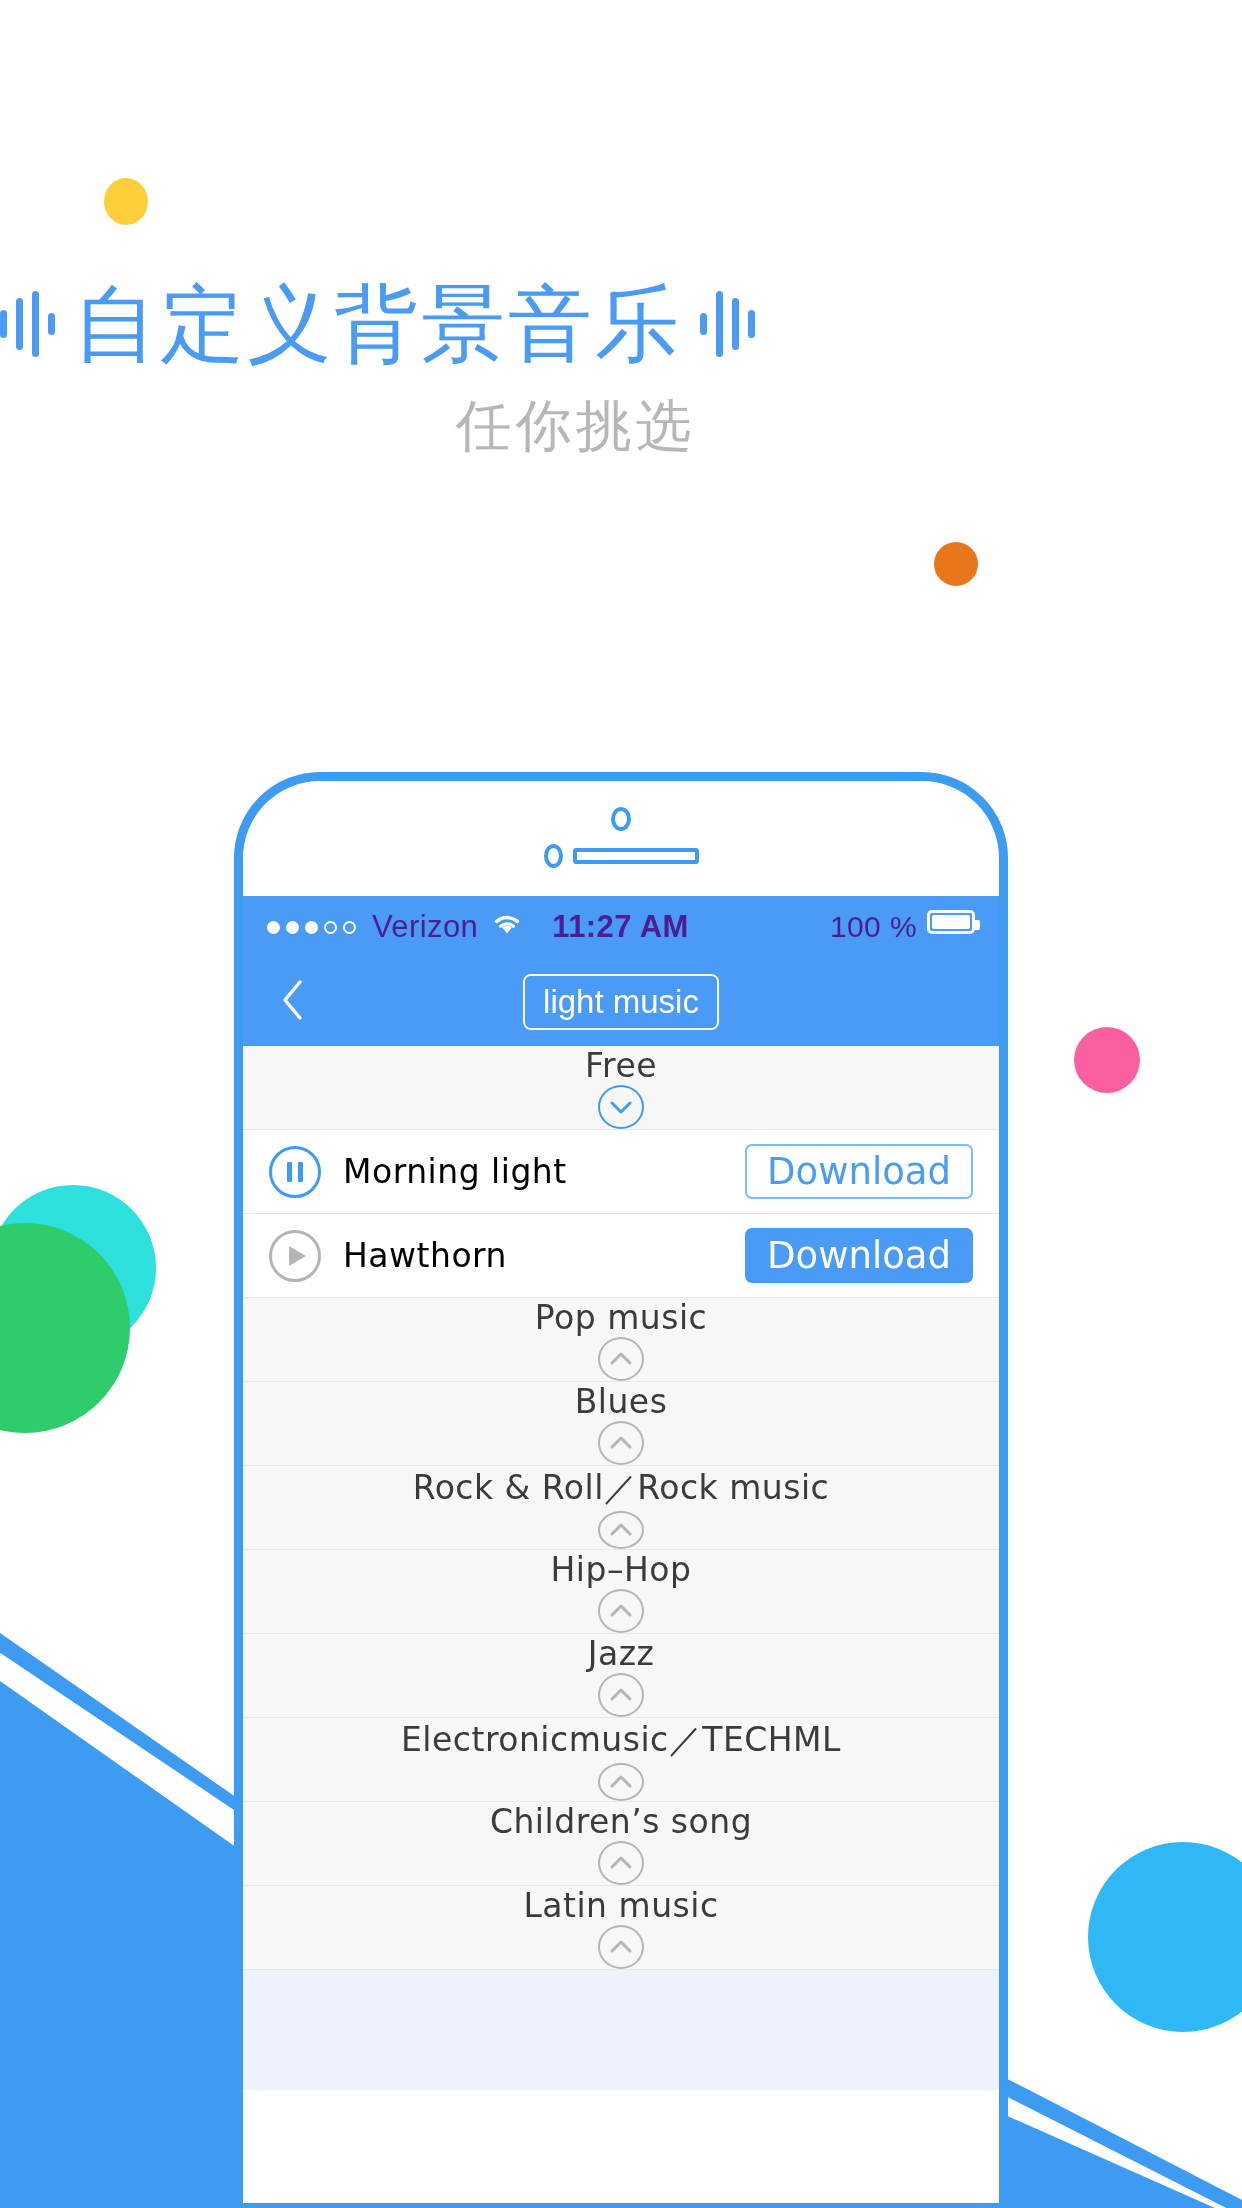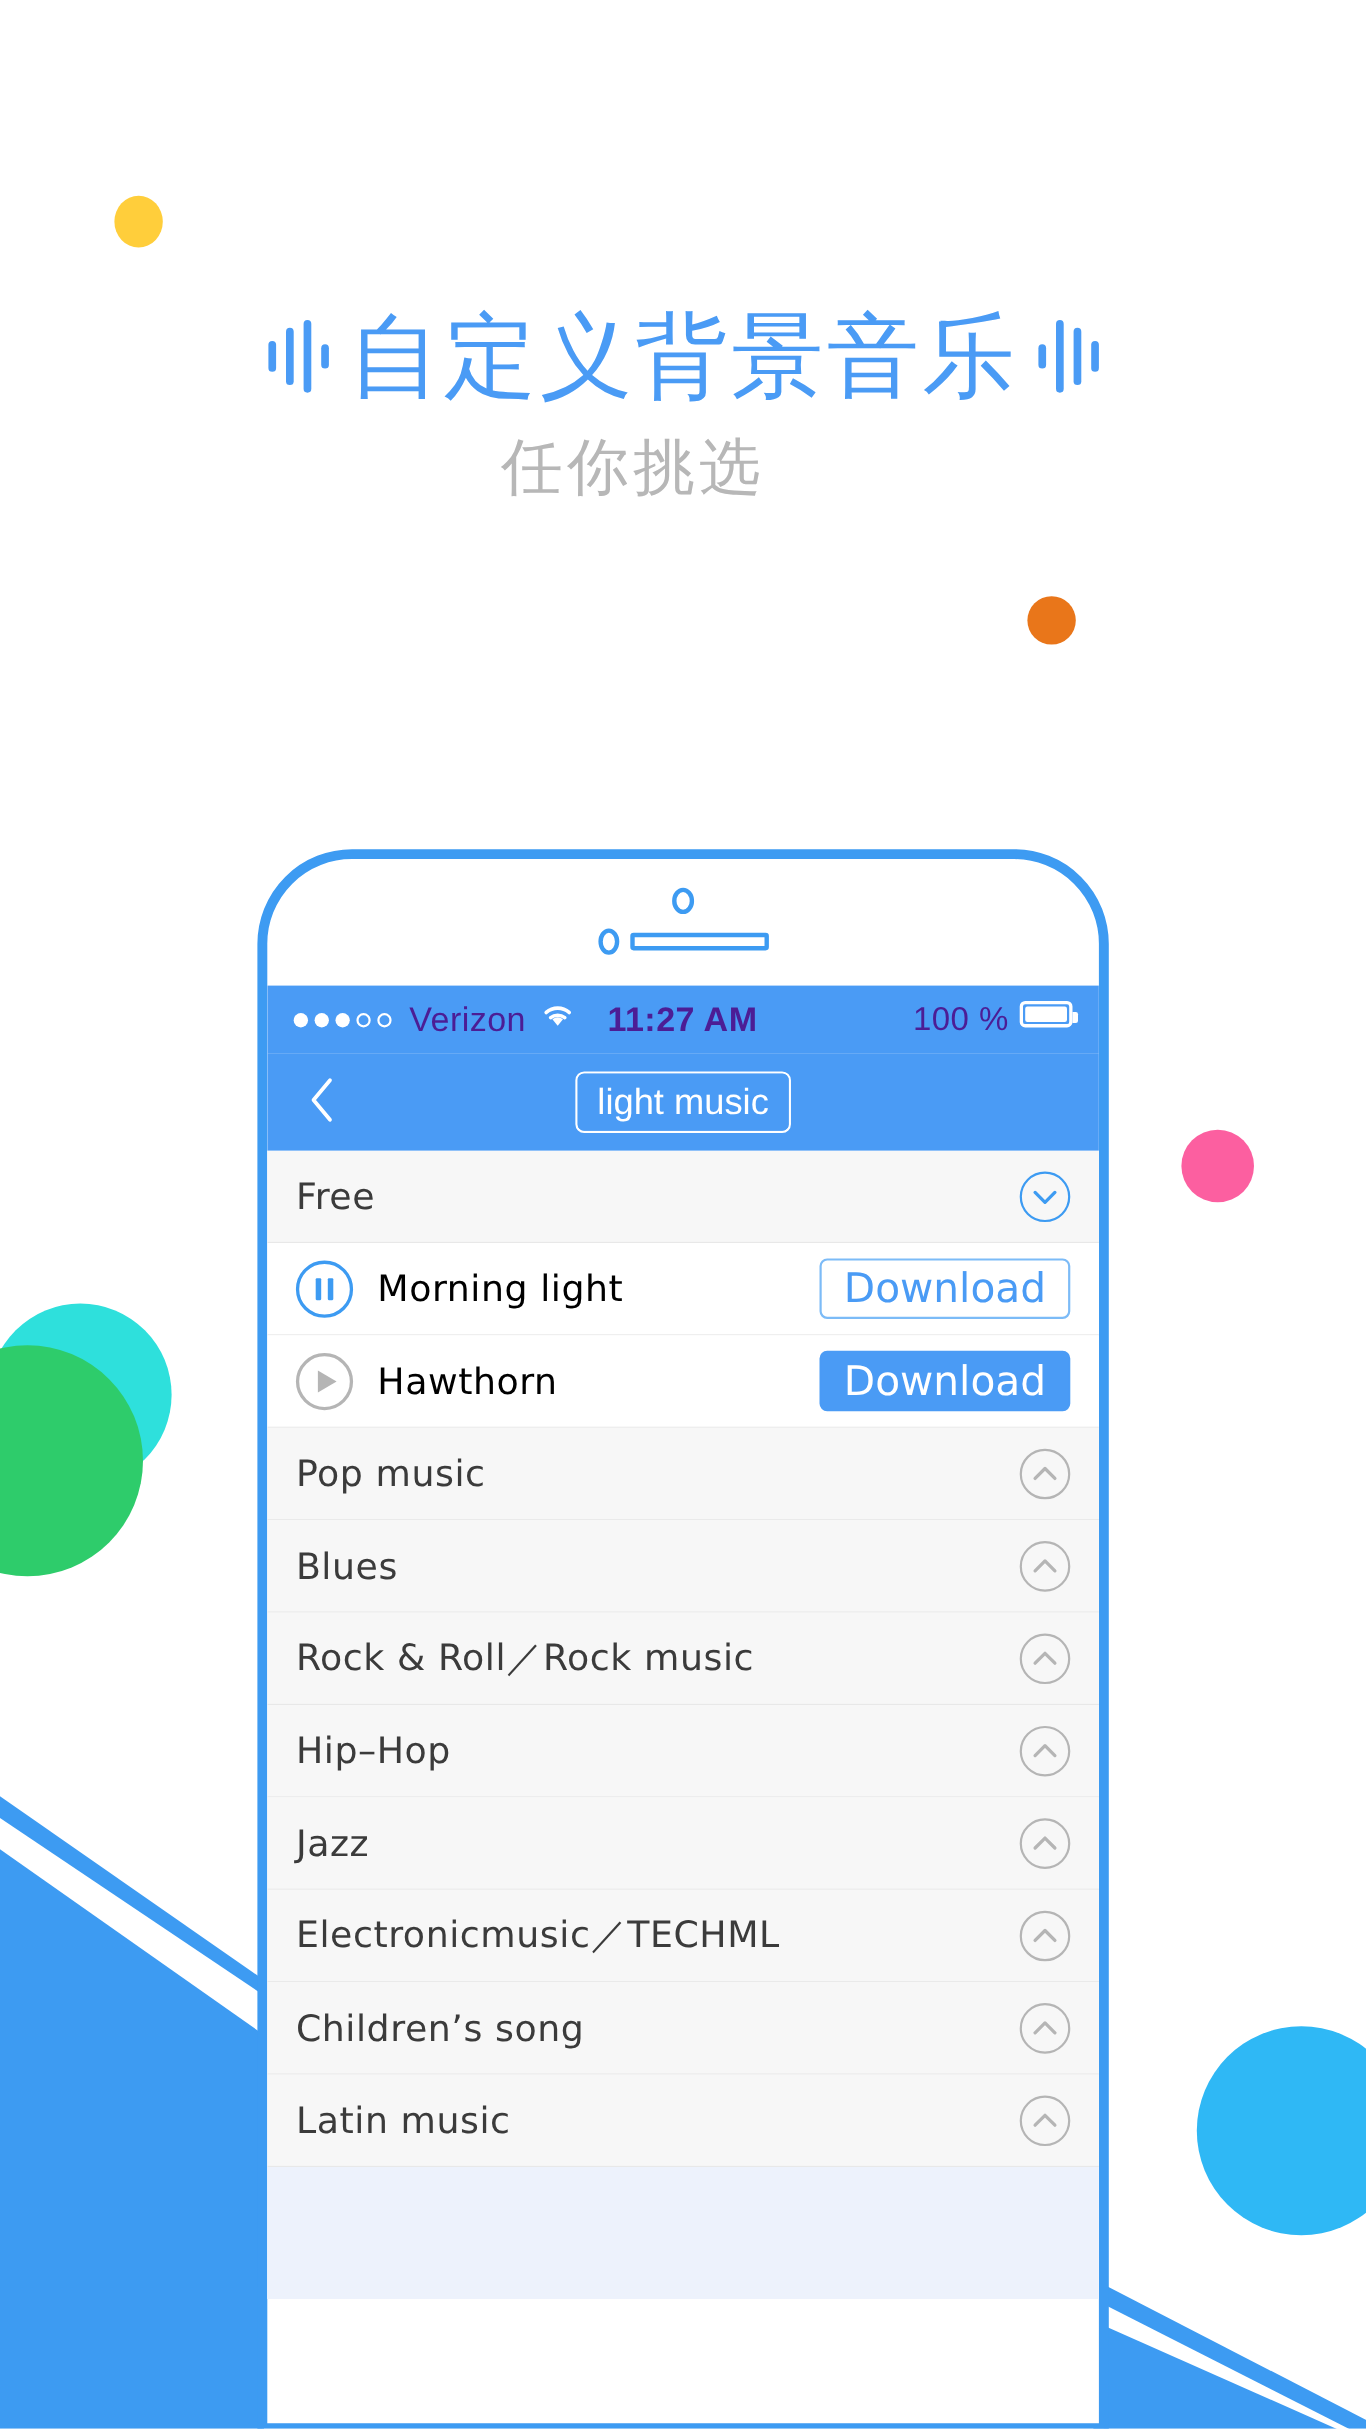--- a/index.html
+++ b/index.html
@@ -22,21 +22,21 @@
 
   
   #shape-bl { left: -10px; top: 1600px; width: 260px; height: 620px; }
   #shape-br { right: 0px; top: 1700px; width: 270px; height: 520px; }
   .deco svg { display: block; width: 100%; height: 100%; overflow: visible; }
 
   
   #hero { position: absolute; left: 0; top: 0; width: 1242px; text-align: center; }
   #hero-title {
     position: absolute; left: 0; top: 282px; width: 1242px;
-    display: flex; align-items: center; justify-content: center; gap: 18px;
+    display: flex; align-items: center; gap: 18px;
     color: #4A9BF5;
     font-size: 84px;
     letter-spacing: 3px;
     line-height: 1;
     white-space: nowrap;
     font-family: "DejaVu Sans", "Liberation Sans", sans-serif;
   }
   .wave { display: inline-flex; align-items: center; gap: 9px; height: 70px; }
   .wave i { display: block; width: 7px; border-radius: 4px; background: #4A9BF5; }
   .wave i.s1 { height: 28px; }
@@ -96,21 +96,21 @@
   .seg.inactive { background: #ffffff; color: #4A9BF5; }
   .seg.active { background: #4A9BF5; color: #ffffff; }
 
   
   #list { background: #ffffff; }
   .row {
     display: flex; align-items: center;
     height: 84px; padding: 0 26px;
     border-bottom: 1px solid #E8E8E8;
   }
-  .row.group { background: #F7F7F7; }
+  .row.group { background: #F7F7F7; flex-direction: column; }
   .row.track { background: #ffffff; }
   .row-label { font-size: 33px; color: #3B3B3B; letter-spacing: 0.5px; font-family: "DejaVu Sans","Liberation Sans",sans-serif; }
   .row-label.muted { color: #000000; }
   .spacer { flex: 1 1 auto; }
 
   .chevron-circle { width: 46px; height: 46px; border-radius: 50%; border: 2px solid #B5B5B5; display: flex; align-items: center; justify-content: center; }
   .chevron-circle.accent { border-color: #3D9BF2; }
 
   .play-circle { width: 52px; height: 52px; border-radius: 50%; border: 3px solid #B5B5B5; display: flex; align-items: center; justify-content: center; margin-right: 22px; }
   .play-circle.accent { border-color: #3D9BF2; }

